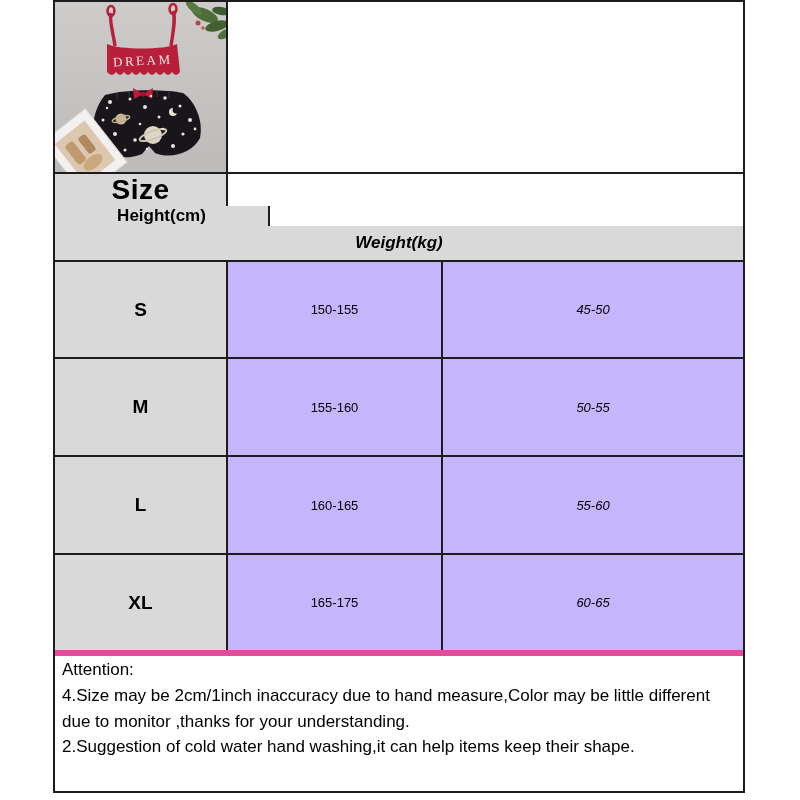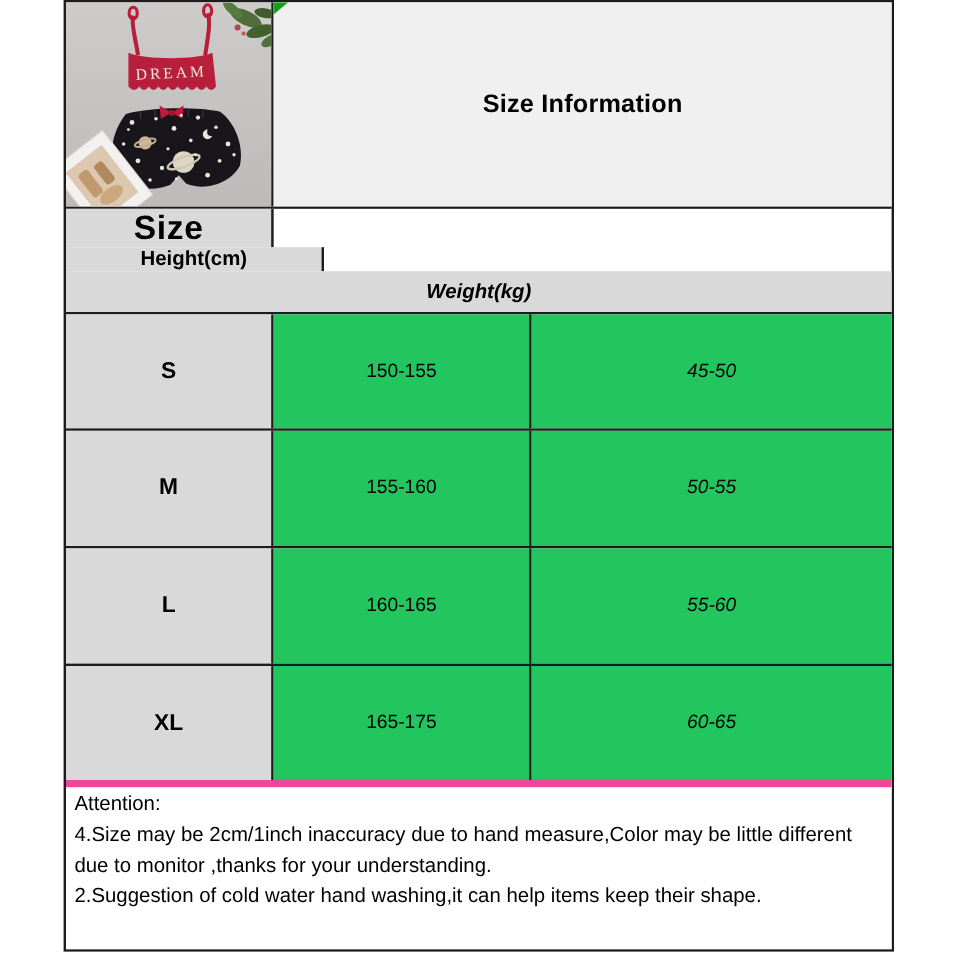--- a/index.html
+++ b/index.html
@@ -22,21 +22,21 @@
     position: absolute; left: 0; top: 0; width: 0; height: 0;
     border-top: 10px solid #16a01a; border-right: 12px solid transparent;
   }
   .page-title { font-size: 21px; font-weight: bold; letter-spacing: 0.2px; }
   .row-head { height: 88px; flex-direction: column; }
   .row-head .cell { background: #d9d9d9; font-weight: bold; }
   .size-head { font-size: 28px; letter-spacing: 0.5px; }
   .col-head { font-size: 17px; }
   .row-data { height: 97px; }
   .row-data .c1 { background: #d9d9d9; font-weight: bold; font-size: 19px; }
-  .row-data .c2, .row-data .c3 { background: #22c55e; font-size: 16px; text-align: center; }
+  .row-data .c2, .row-data .c3 { background: #c4b5fd; font-size: 13px; text-align: center; }
   .attention { flex: 1; border-top: 6px solid #ec4899; background: #ffffff; padding: 1px 10px 0 7px; font-size: 17px; line-height: 1.52; }
   .attention p { margin: 0; }
 </style>
 </head>
 <body>
 
 <div class="sheet">
 
   <div class="row row-top first">
     <div class="c1 photo-cell">
@@ -125,24 +125,20 @@
 
         <g transform="translate(30 150) rotate(-38)">
           <rect x="-27" y="-34" width="54" height="68" fill="#f3f1ef" stroke="#d8d6d4" stroke-width="1"></rect>
           <rect x="-19" y="-25" width="38" height="50" fill="#dcc8b1"></rect>
           <rect x="-13" y="-17" width="10" height="24" rx="3" fill="#c09a6e"></rect>
           <rect x="2" y="-15" width="9" height="20" rx="3" fill="#b08a5e"></rect>
           <ellipse cx="0" cy="13" rx="11" ry="6" fill="#caa87c"></ellipse>
         </g>
       </svg>
     </div>
-    <div class="title-cell">
-      <span class="corner-tri"></span>
-      <span class="page-title">Size Information</span>
-    </div>
   </div>
 
   <div class="row row-head">
     <div class="cell c1 size-head">Size</div>
     <div class="cell c2 col-head">Height(cm)</div>
     <div class="cell c3 col-head">Weight(kg)</div>
   </div>
 
   <div class="row row-data">
     <div class="cell c1">S</div>

